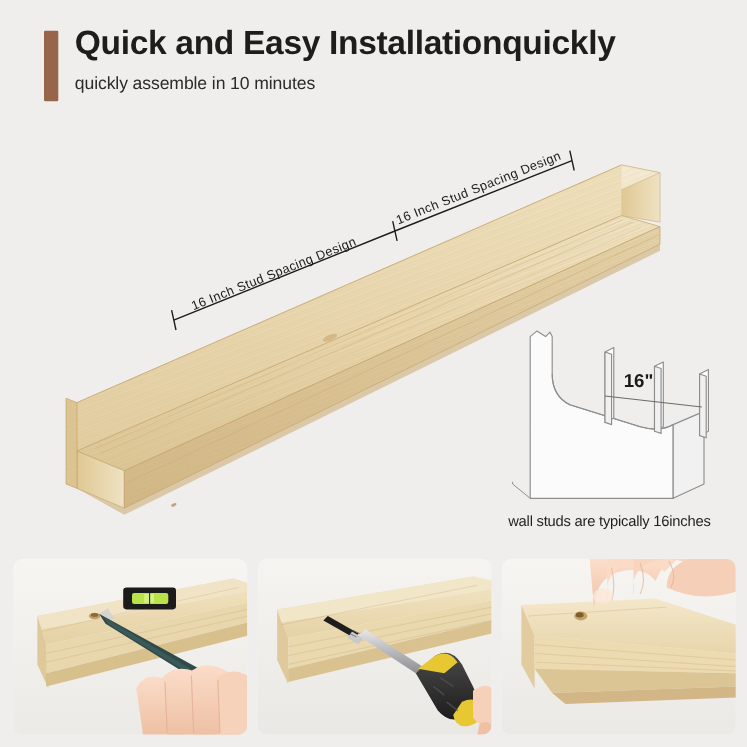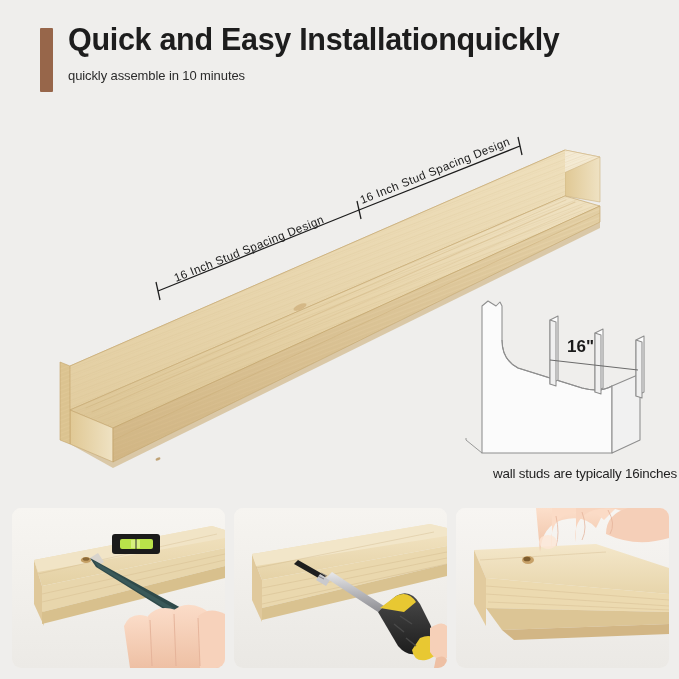--- a/index.html
+++ b/index.html
@@ -17,21 +17,21 @@
     position:absolute;left:0;top:4px;width:13px;height:64px;
     background:#97664a;border-radius:1px;
   }
   .title{
     position:absolute;left:28px;top:-2px;
     font-size:30.5px;font-weight:700;color:#1d1d1d;
     letter-spacing:-0.3px;white-space:nowrap;
   }
   .subtitle{
     position:absolute;left:28px;top:44px;
-    font-size:13px;font-weight:400;color:#2b2b2b;
+    font-size:16px;font-weight:400;color:#2b2b2b;
     letter-spacing:-0.1px;white-space:nowrap;
   }
 
   
   .weight-badge{position:absolute;left:48px;top:128px;width:96px;height:100px;}
   .weight-badge svg{display:block;}
   .wb-num{font-size:31px;font-weight:800;fill:#ffffff;font-family:"Liberation Sans",sans-serif;}
   .wb-unit{font-size:19px;font-weight:800;fill:#ffffff;font-family:"Liberation Sans",sans-serif;}
 
   
@@ -41,21 +41,21 @@
   .dims{position:absolute;left:0;top:110px;width:679px;height:260px;pointer-events:none;}
   .dim-label{
     font-size:11.6px;font-weight:500;fill:#1c1c1c;
     font-family:"Liberation Sans",sans-serif;letter-spacing:0.4px;
   }
 
   
   .stud-diagram{position:absolute;left:462px;top:288px;width:210px;height:175px;}
   .stud-caption{
     position:absolute;left:462px;top:466px;width:215px;
-    font-size:13.4px;color:#1f1f1f;text-align:right;
+    font-size:13.4px;color:#1f1f1f;text-align:left;
     letter-spacing:-0.2px;white-space:nowrap;
   }
 
   
   .photos{
     position:absolute;left:12px;top:508px;width:657px;height:160px;
     display:flex;gap:9px;
   }
   .photo{
     position:relative;width:213px;height:160px;

